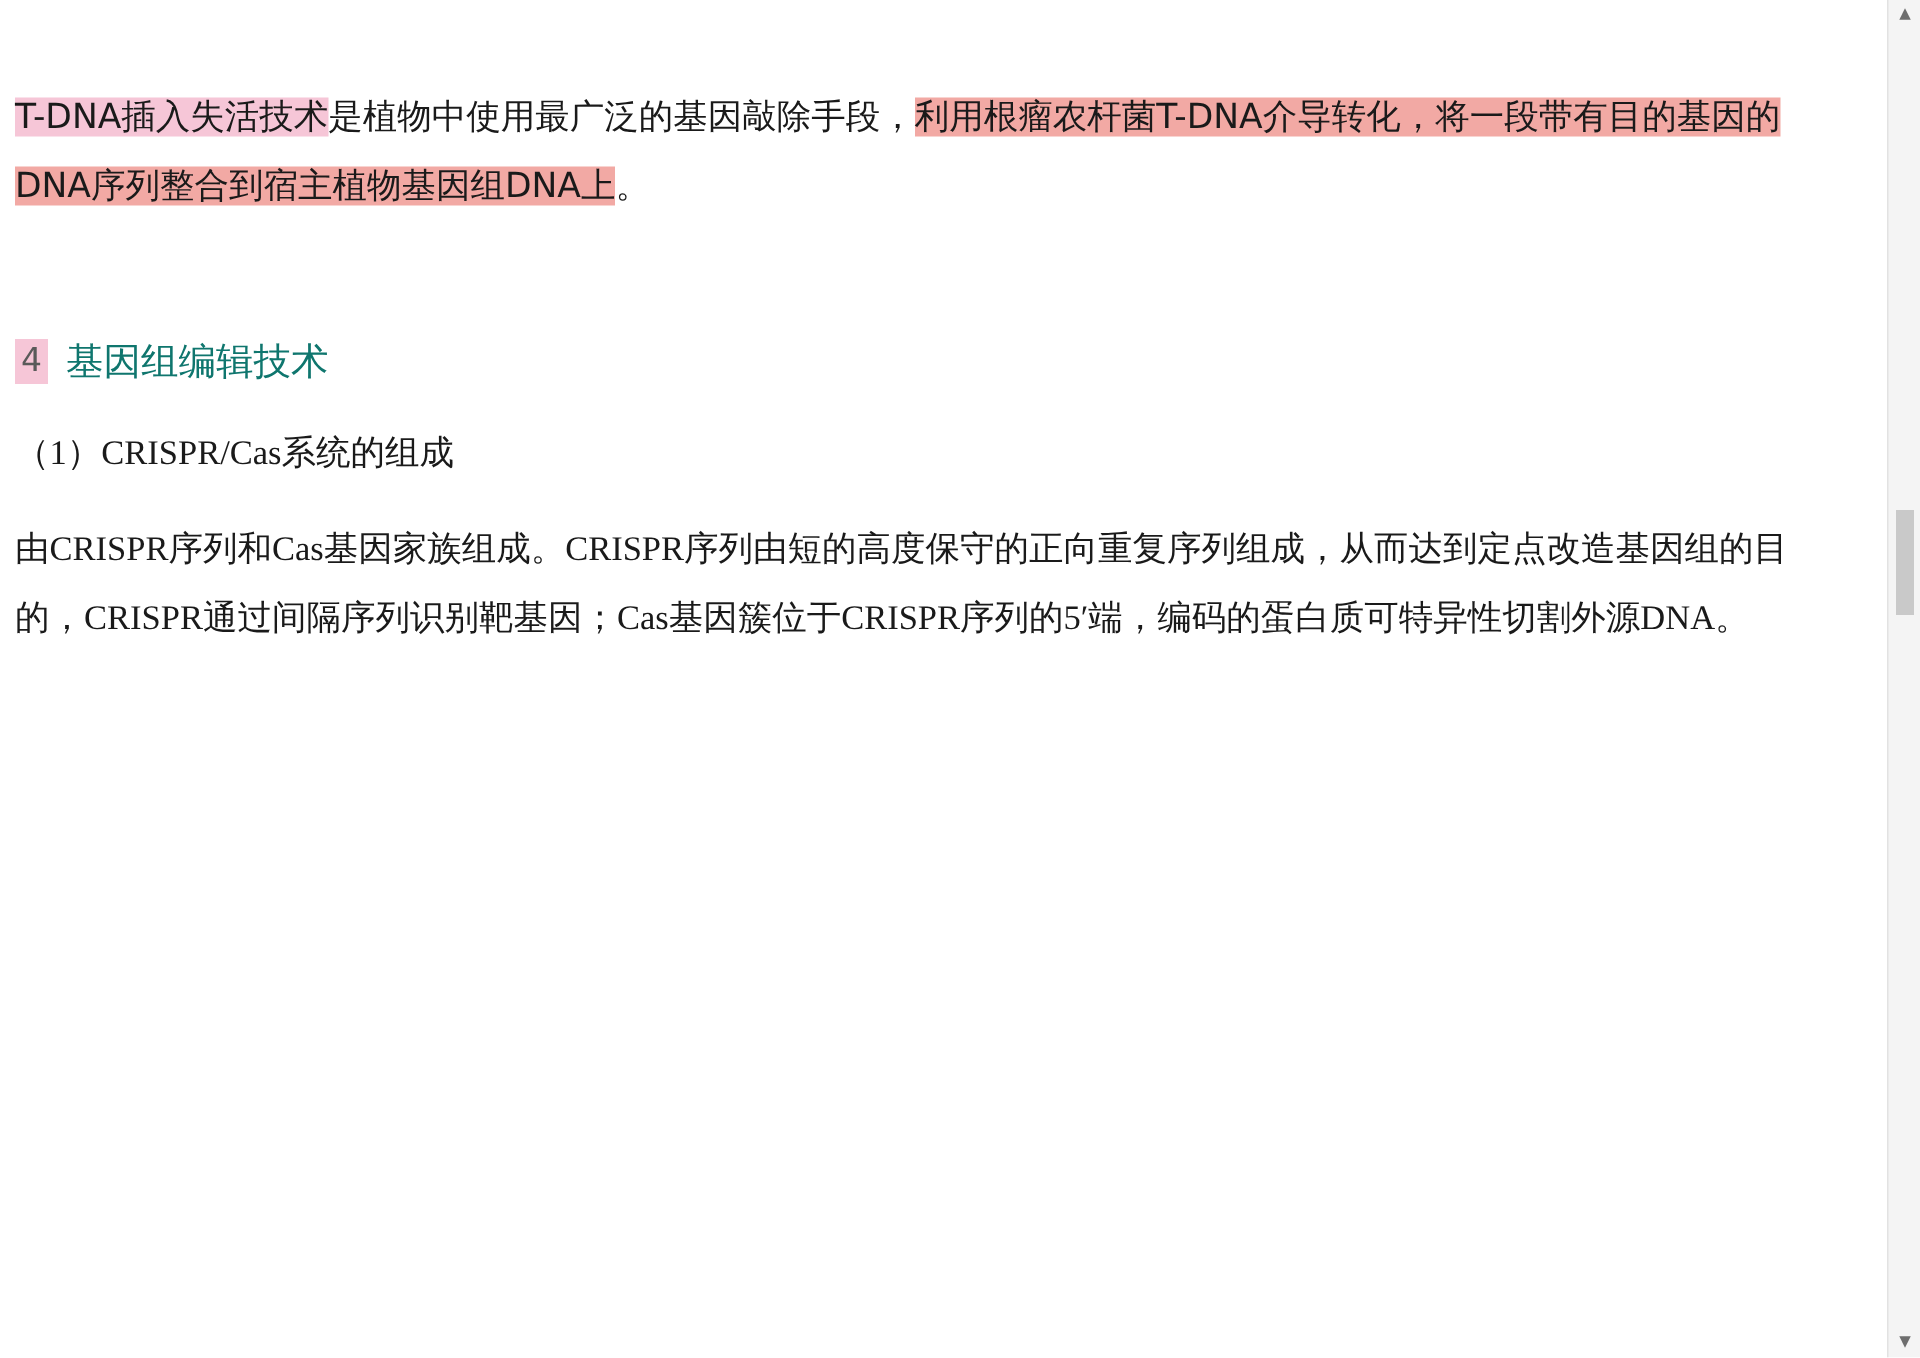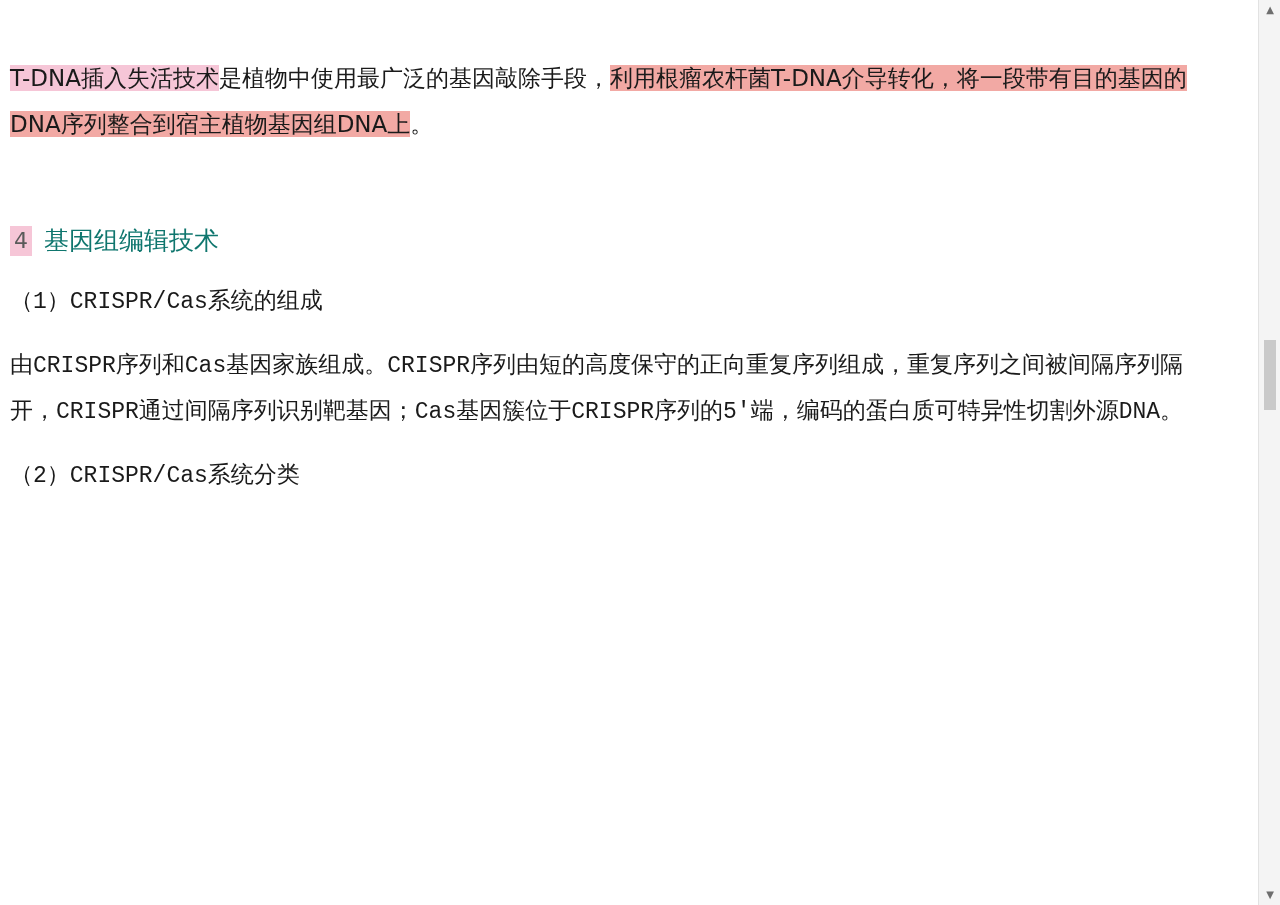--- a/index.html
+++ b/index.html
@@ -70,21 +70,21 @@
     font-family: "DejaVu Sans", sans-serif;
     margin-right: 12px;
   }
   .heading-text {
     font-size: 25px;
     line-height: 40px;
     color: #0f766e;
     font-family: "DejaVu Sans", sans-serif;
   }
   .mono {
-    font-family: Liberation Mono, monospace;
+    font-family: Liberation Serif, serif;
   }
   
   .scrollbar {
     position: absolute;
     right: 0;
     top: 0;
     width: 22px;
     height: 905px;
     background: #f4f4f4;
     border-left: 1px solid #e2e2e2;
@@ -134,23 +134,22 @@
     <div class="spacer-lg"></div>
 
     <div class="heading-row">
       <span class="num-badge">4</span>
       <span class="heading-text">基因组编辑技术</span>
     </div>
 
 
     <p class="para mono">（1）CRISPR/Cas系统的组成</p>
 
-    <p class="para mono">由CRISPR序列和Cas基因家族组成。CRISPR序列由短的高度保守的正向重复序列组成，重复序列之间被间隔序列隔开，CRISPR通过间隔序列识别靶基因；Cas基因簇位于CRISPR序列的5′端，编码的蛋白质可特异性切割外源DNA。</p>
+    <p class="para mono">由CRISPR序列和Cas基因家族组成。CRISPR序列由短的高度保守的正向重复序列组成，从而达到定点改造基因组的目的，CRISPR通过间隔序列识别靶基因；Cas基因簇位于CRISPR序列的5′端，编码的蛋白质可特异性切割外源DNA。</p>
 
-    <p class="para mono">（2）CRISPR/Cas系统分类</p>
 
 
   </div>
 
   <div class="scrollbar">
     <div class="sb-arrow up">▲</div>
     <div class="sb-track">
       <div class="sb-thumb"></div>
     </div>
     <div class="sb-arrow down">▼</div>

